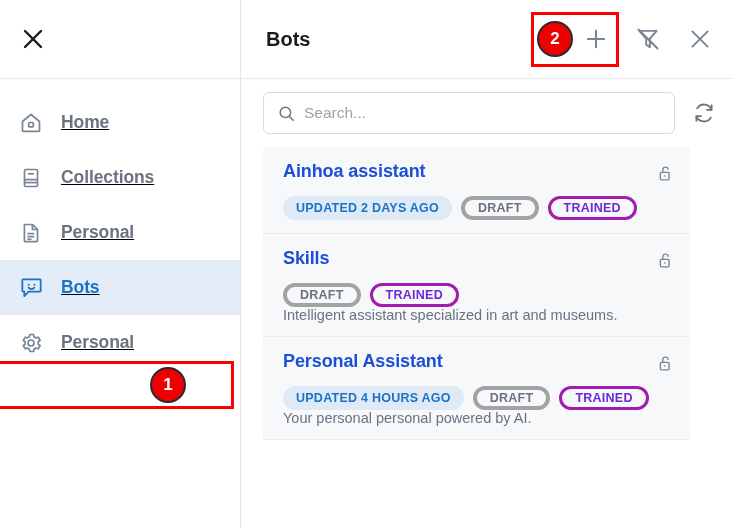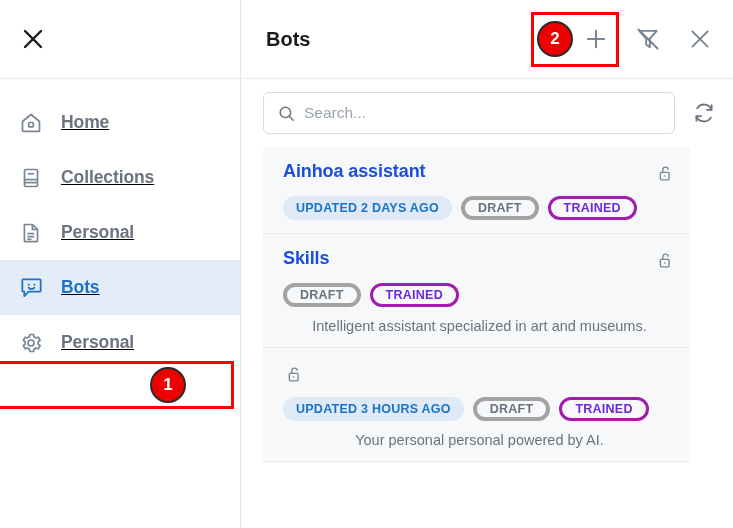--- a/index.html
+++ b/index.html
@@ -197,24 +197,23 @@
     background: transparent;
     border: 4px solid #a3a3a3;
     color: #6b7280;
   }
   .badge-trained {
     background: transparent;
     border: 3px solid #a21caf;
     color: #6d28d9;
   }
   .bot-desc {
-    margin-top: 11px;
+    margin-top: 0;
     font-size: 14.5px;
     color: #6b7280;
-    text-align: center;
   }
 
   
   .anno-box {
     position: absolute;
     border: 3px solid #ff0000;
     pointer-events: none;
     z-index: 40;
   }
   .anno-badge {
@@ -390,30 +389,31 @@
         </div>
         <div class="badges">
           <span class="badge badge-draft">DRAFT</span>
           <span class="badge badge-trained">TRAINED</span>
         </div>
         <div class="bot-desc">Intelligent assistant specialized in art and museums.</div>
       </div>
 
       <div class="bot-card">
         <div class="bot-card-head">
+          <div class="bot-name">Personal Assistant</div>
           <span class="lock-icon">
             <svg width="19" height="19" viewBox="0 0 24 24" fill="none" stroke="currentColor" stroke-width="1.7" stroke-linejoin="round">
               <rect x="5.5" y="10.5" width="11" height="9.5" rx="1.3"></rect>
               <path d="M8.6 10.5V7.4a3.4 3.4 0 0 1 6.8 0"></path>
               <circle cx="11" cy="15.2" r="1.05" fill="currentColor" stroke="none"></circle>
             </svg>
           </span>
         </div>
         <div class="badges">
-          <span class="badge badge-updated">UPDATED 3 HOURS AGO</span>
+          <span class="badge badge-updated">UPDATED 4 HOURS AGO</span>
           <span class="badge badge-draft">DRAFT</span>
           <span class="badge badge-trained">TRAINED</span>
         </div>
         <div class="bot-desc">Your personal personal powered by AI.</div>
       </div>
 
     </div>
   </section>
 
   <div class="anno-box" style="left:-4px; top:361px; width:238px; height:48px;"></div>

